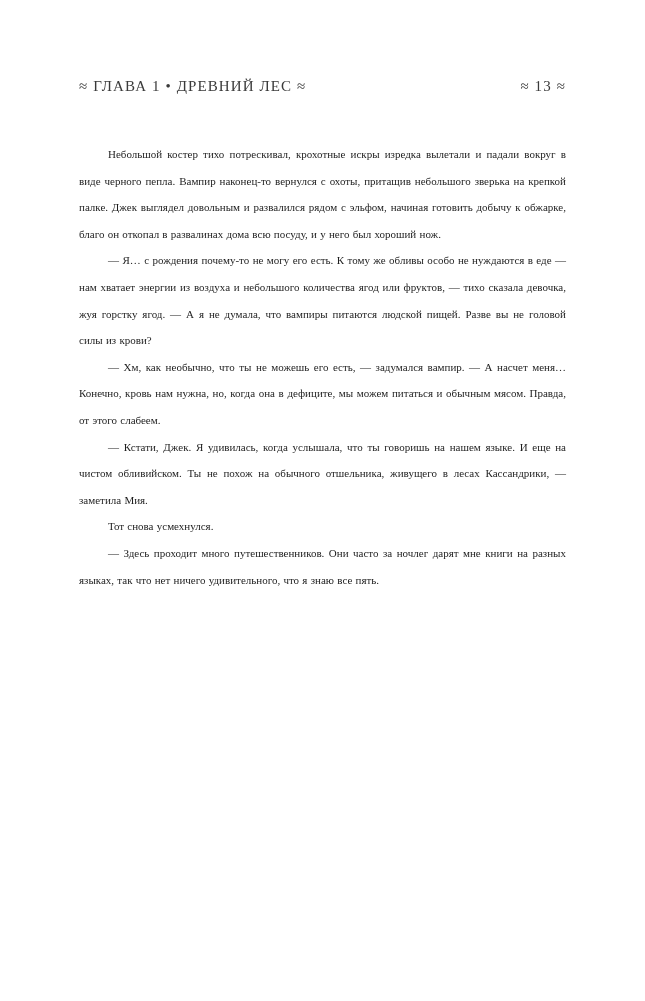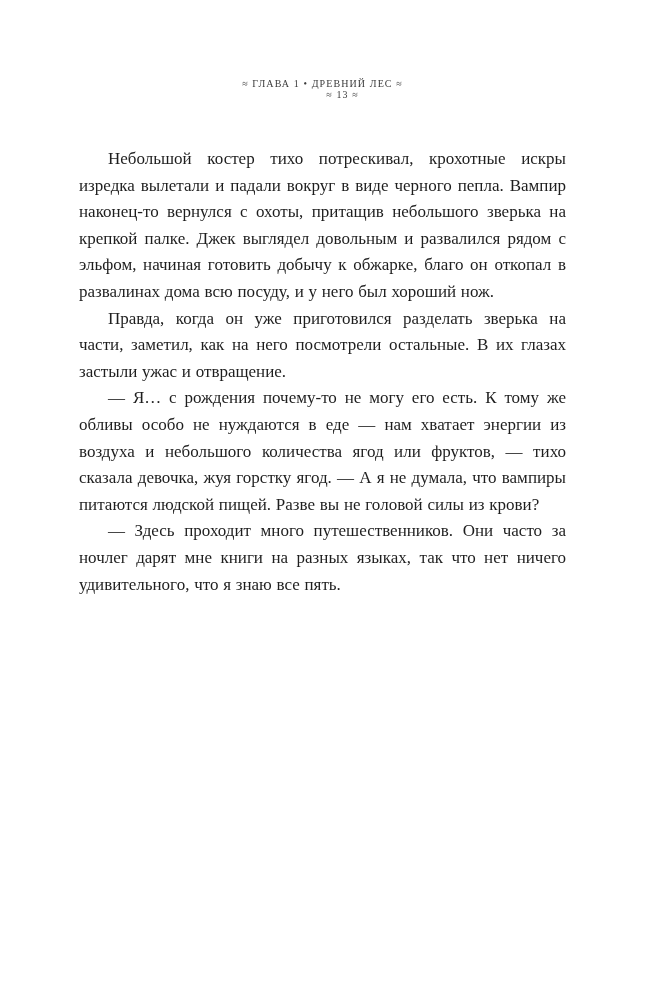--- a/index.html
+++ b/index.html
@@ -18,48 +18,49 @@
     box-sizing: border-box;
     width: 645px;
     height: 1001px;
     padding: 78px 79px 40px 79px;
     background: #ffffff;
   }
   .running-header {
     display: flex;
     justify-content: space-between;
     align-items: center;
-    font-size: 10px;
+    font-size: 15px;
     letter-spacing: 1.1px;
     color: #3a3a3a;
     margin-bottom: 46px;
     white-space: nowrap;
-    flex-direction: column;
   }
   .running-header .left { flex: 0 0 auto; }
   .running-header .right { flex: 0 0 auto; margin-left: 40px; }
   .text-body p.para {
     margin: 0;
     padding: 0;
-    font-size: 17px;
+    font-size: 11px;
     line-height: 26.6px;
     text-align: justify;
     text-indent: 29px;
     color: #1e1e1e;
     word-spacing: 0.5px;
   }
 </style>
 </head>
 <body>
 
 <div class="page">
   <div class="running-header">
     <span class="left">≈  ГЛАВА 1  •  ДРЕВНИЙ ЛЕС  ≈</span>
     <span class="right">≈ 13 ≈</span>
   </div>
 
   <div class="text-body">
       <p class="para">Небольшой костер тихо потрескивал, крохотные искры изредка вылетали и падали вокруг в виде черного пепла. Вампир наконец-то вернулся с охоты, притащив небольшого зверька на крепкой палке. Джек выглядел довольным и развалился рядом с эльфом, начиная готовить добычу к обжарке, благо он откопал в развалинах дома всю посуду, и у него был хороший нож.</p>
-      <p class="para">Правда, когда он уже приготовился разделать зверька на части, заметил, как на него посмотрели остальные. В их глазах застыли ужас и отвращение.</p>
       <p class="para">— Я… с рождения почему-то не могу его есть. К тому же обливы особо не нуждаются в еде — нам хватает энергии из воздуха и небольшого количества ягод или фруктов, — тихо сказала девочка, жуя горстку ягод. — А я не думала, что вампиры питаются людской пищей. Разве вы не головой силы из крови?</p>
+      <p class="para">— Хм, как необычно, что ты не можешь его есть, — задумался вампир. — А насчет меня… Конечно, кровь нам нужна, но, когда она в дефиците, мы можем питаться и обычным мясом. Правда, от этого слабеем.</p>
+      <p class="para">— Кстати, Джек. Я удивилась, когда услышала, что ты говоришь на нашем языке. И еще на чистом обливийском. Ты не похож на обычного отшельника, живущего в лесах Кассандрики, — заметила Мия.</p>
+      <p class="para">Тот снова усмехнулся.</p>
       <p class="para">— Здесь проходит много путешественников. Они часто за ночлег дарят мне книги на разных языках, так что нет ничего удивительного, что я знаю все пять.</p>
     </div>
 </div>
 
 </body></html>

